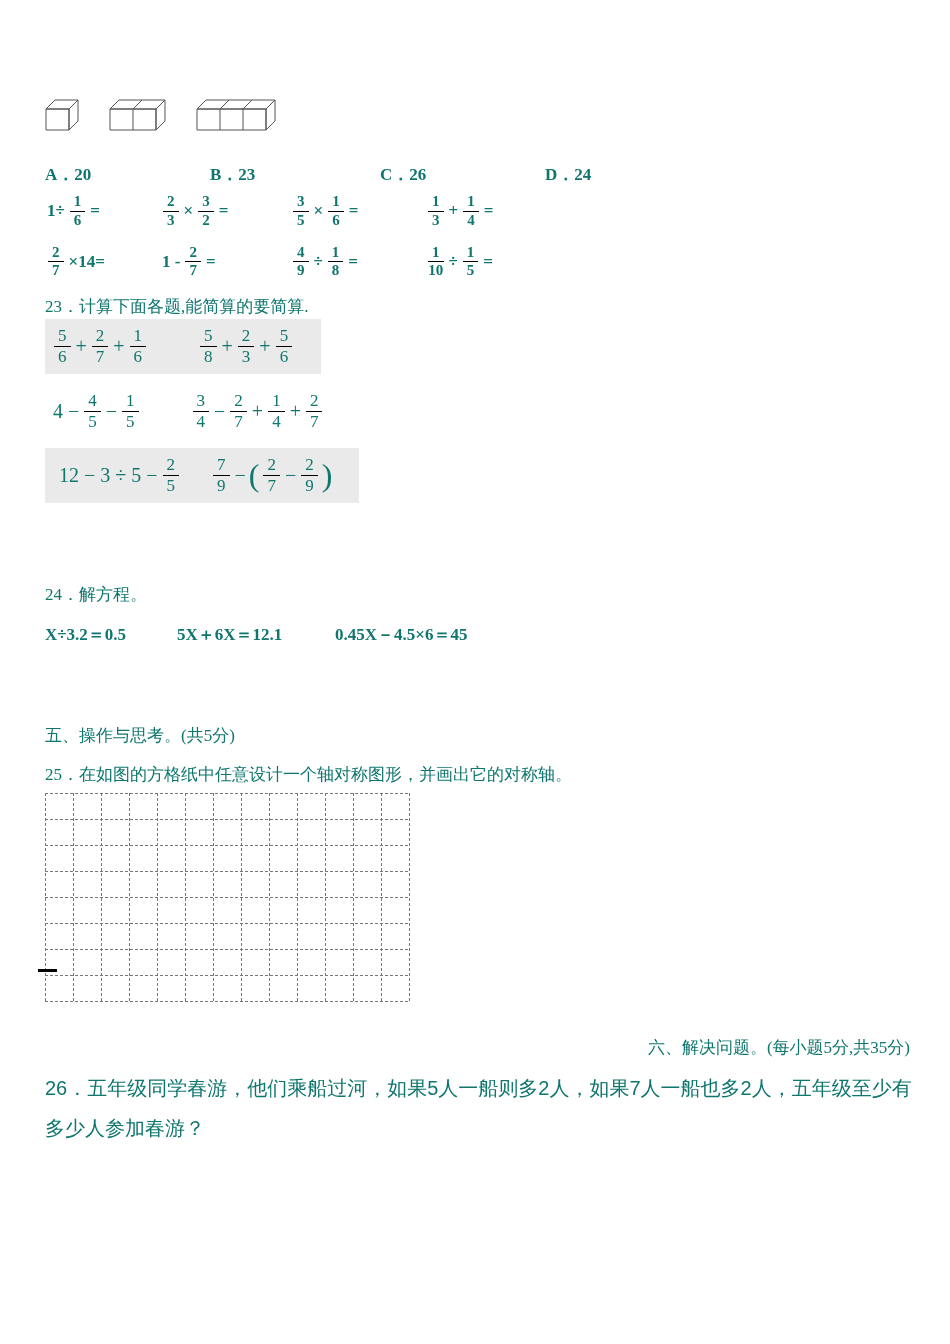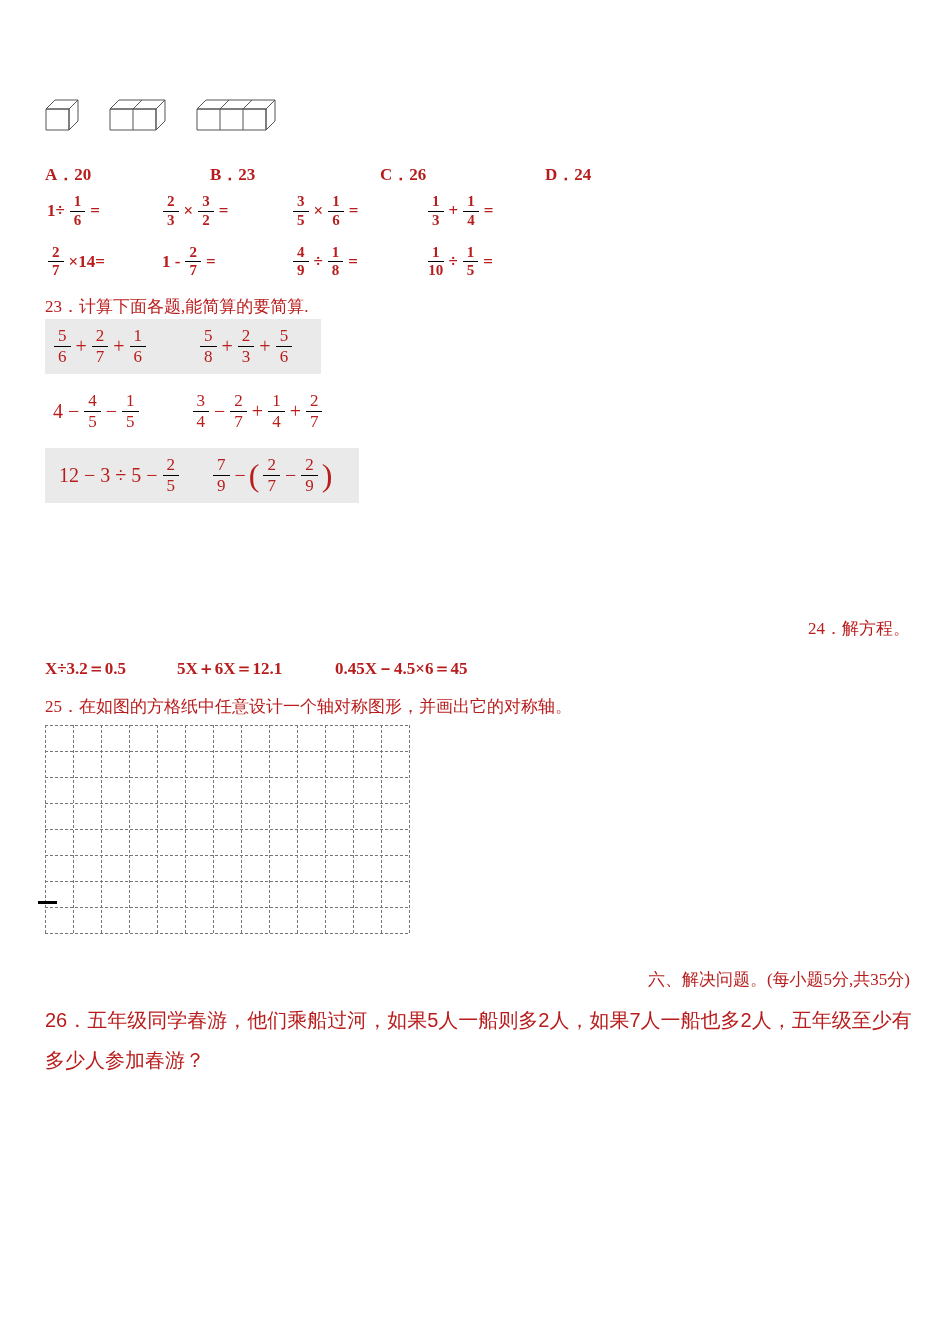--- a/index.html
+++ b/index.html
@@ -1,35 +1,35 @@
 <!DOCTYPE html>
 <html><head>
 <meta charset="utf-8">
 <style>
   * { margin:0; padding:0; box-sizing:border-box; }
   html,body { background:#ffffff; }
   .page {
-    width:950px; height:1344px; background:#fff; color:#b91c1c;
+    width:950px; height:1344px; background:#fff; color:#0f766e;
     font-family:"Liberation Serif", serif;
     position:relative; padding:95px 40px 0 45px; overflow:hidden;
   }
   .cubes { display:flex; gap:30px; align-items:flex-end; height:36px; }
   .cubes svg { display:block; }
 
   .choices { display:flex; margin-top:32px; font-weight:bold; font-size:17px; }
   .choices .ch { display:inline-block; }
   .choices .ch:nth-child(1){ width:165px; }
   .choices .ch:nth-child(2){ width:170px; }
   .choices .ch:nth-child(3){ width:165px; }
 
   .heading { margin-top:14px; font-size:17px; line-height:24px; }
   .qlabel  { margin-top:4px;  font-size:17px; line-height:24px; }
   .q22label { font-weight:bold; }
   .q23label { margin-top:16px; }
-  .q24label { margin-top:114px;text-align:right; }
+  .q24label { margin-top:80px; }
   .q25label { margin-top:15px; }
 
   
   .expr { display:inline-flex; align-items:center; white-space:nowrap; }
   .frac { display:inline-flex; flex-direction:column; align-items:center; vertical-align:middle; margin:0 3px; line-height:1.05; }
   .frac .num { padding:0 4px 1px; border-bottom:1.6px solid #000; }
   .frac .den { padding-top:1px; }
   .op { margin:0 2px; }
   .op.big { font-size:32px; font-weight:400; line-height:1; margin:0 1px; position:relative; top:-1px; }
 
@@ -304,20 +304,21 @@
     </div>
   </div>
 
   <div class="qlabel q24label">24．解方程。</div>
   <div class="equations">
     <span class="eq">X÷3.2＝0.5</span>
     <span class="eq">5X＋6X＝12.1</span>
     <span class="eq">0.45X－4.5×6＝45</span>
   </div>
 
+  <div class="heading sec5">五、操作与思考。(共5分)</div>
   <div class="qlabel q25label">25．在如图的方格纸中任意设计一个轴对称图形，并画出它的对称轴。</div>
 
   <div class="grid-wrap">
     <div class="stray"></div>
   <svg width="365" height="209">
         <line x1="0.5" y1="0" x2="0.5" y2="208" stroke="#777" stroke-width="1" stroke-dasharray="3,2"></line>
         <line x1="28.5" y1="0" x2="28.5" y2="208" stroke="#777" stroke-width="1" stroke-dasharray="3,2"></line>
         <line x1="56.5" y1="0" x2="56.5" y2="208" stroke="#777" stroke-width="1" stroke-dasharray="3,2"></line>
         <line x1="84.5" y1="0" x2="84.5" y2="208" stroke="#777" stroke-width="1" stroke-dasharray="3,2"></line>
         <line x1="112.5" y1="0" x2="112.5" y2="208" stroke="#777" stroke-width="1" stroke-dasharray="3,2"></line>

